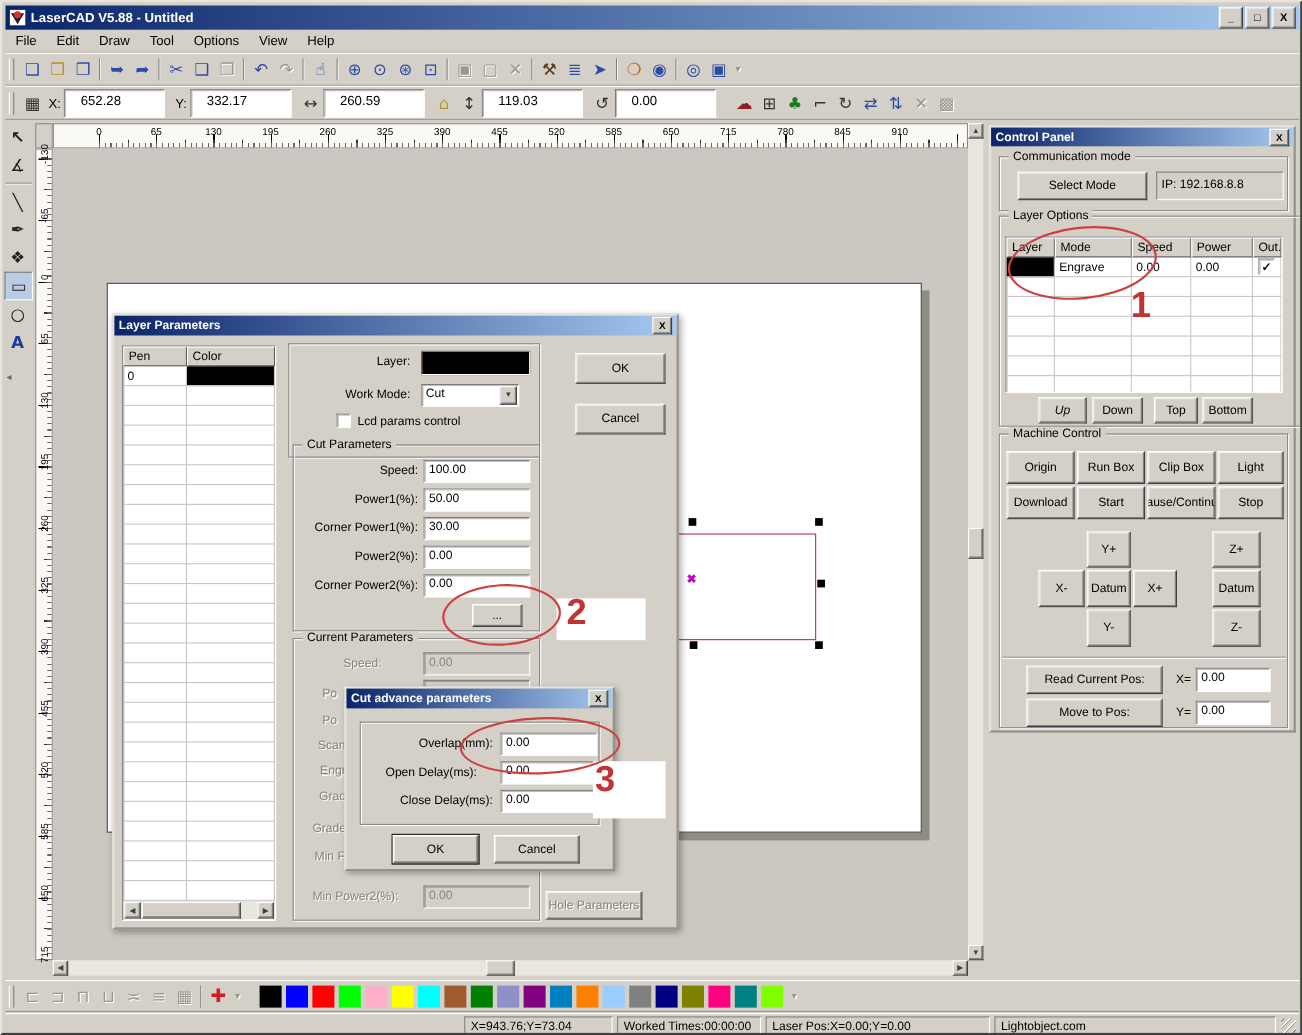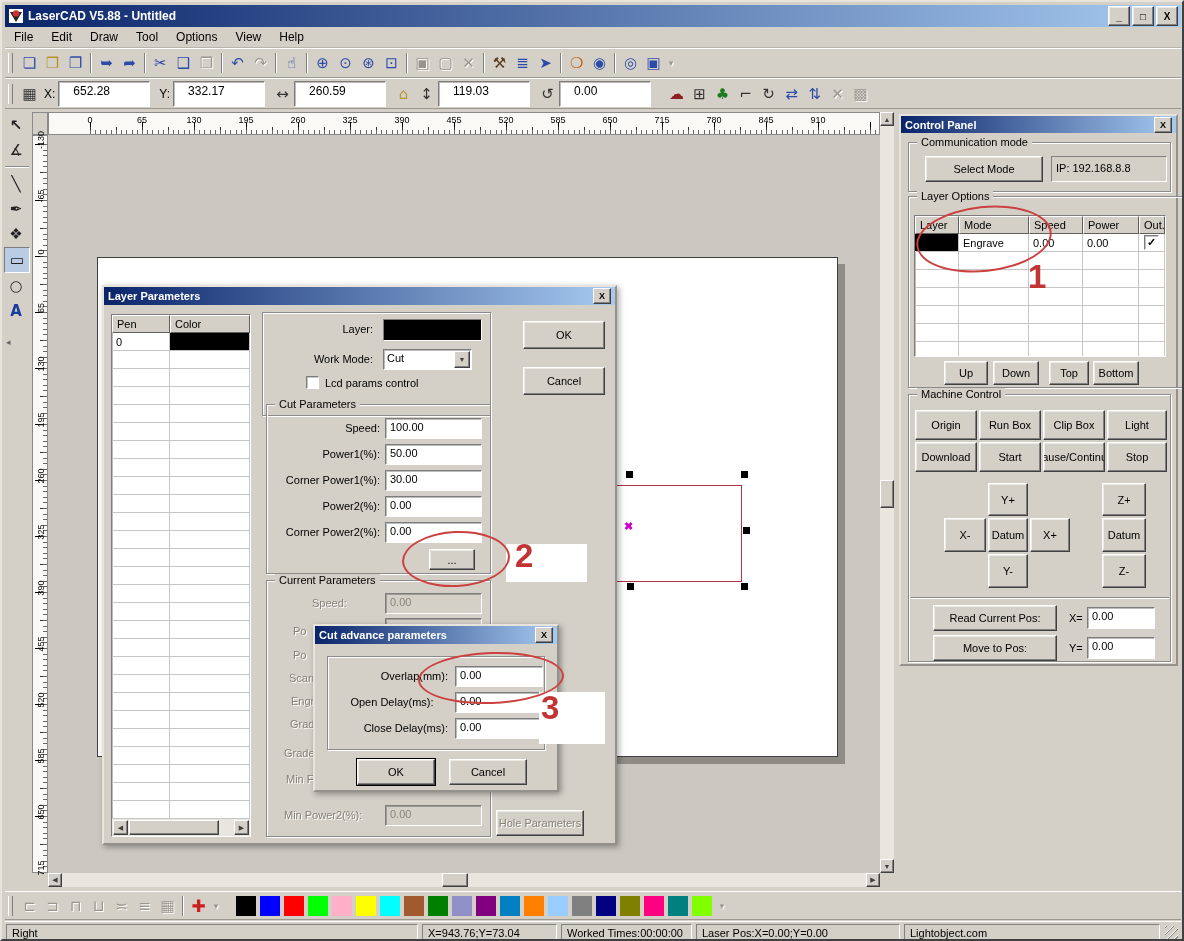--- a/index.html
+++ b/index.html
@@ -297,21 +297,21 @@
             <span class="tcell" style="width: 26px;"></span>
           </div>
           <div class="trow">
             <span class="tcell" style="width: 44px;"></span>
             <span class="tcell" style="width: 70px;"></span>
             <span class="tcell" style="width: 54px;"></span>
             <span class="tcell" style="width: 56px;"></span>
             <span class="tcell" style="width: 26px;"></span>
           </div>
         </div>
-      <div class="btn abs" style="left:35px;top:164px;width:44px;height:24px;">Up</div>
+      <div class="btn abs" style="left:35px;top:164px;width:44px;height:24px;font-style:italic;">Up</div>
       <div class="btn abs" style="left:84px;top:164px;width:46px;height:24px;">Down</div>
       <div class="btn abs" style="left:140px;top:164px;width:40px;height:24px;">Top</div>
       <div class="btn abs" style="left:184px;top:164px;width:46px;height:24px;">Bottom</div>
     </div>
 
     <div class="abs groupbox" style="left:7px;top:278px;width:263px;height:268px;">
       <span class="legend">Machine Control</span>
       <div class="btn abs" style="left:6px;top:15px;width:62px;height:30px;">Origin</div>
       <div class="btn abs" style="left:70px;top:15px;width:62px;height:30px;">Run Box</div>
       <div class="btn abs" style="left:134px;top:15px;width:62px;height:30px;">Clip Box</div>
@@ -573,21 +573,20 @@
         <span class="swatch" style="background: rgb(0, 0, 128);"></span>
         <span class="swatch" style="background: rgb(128, 128, 0);"></span>
         <span class="swatch" style="background: rgb(255, 0, 128);"></span>
         <span class="swatch" style="background: rgb(0, 128, 128);"></span>
         <span class="swatch" style="background: rgb(128, 255, 0);"></span>
       </span>
       <span class="tbico dis sm">▾</span>
     </div>
 
   <div class="abs" style="left:3px;top:919px;width:1176px;height:20px;border-top:1px solid #fff;">
-    <span class="stfield" style="left:1px;top:2px;width:412px;">Right</span>
     <span class="stfield" style="left:417px;top:2px;width:135px;">X=943.76;Y=73.04</span>
     <span class="stfield" style="left:556px;top:2px;width:131px;">Worked Times:00:00:00</span>
     <span class="stfield" style="left:691px;top:2px;width:204px;">Laser Pos:X=0.00;Y=0.00</span>
     <span class="stfield" style="left:899px;top:2px;width:256px;">Lightobject.com</span>
     <span class="abs" style="left:1160px;top:4px;width:13px;height:13px;background:repeating-linear-gradient(135deg,#fff 0 1px,#8a8a8a 1px 2px,transparent 2px 5px);"></span>
   </div>
 
 </div>
 
 </body></html>

